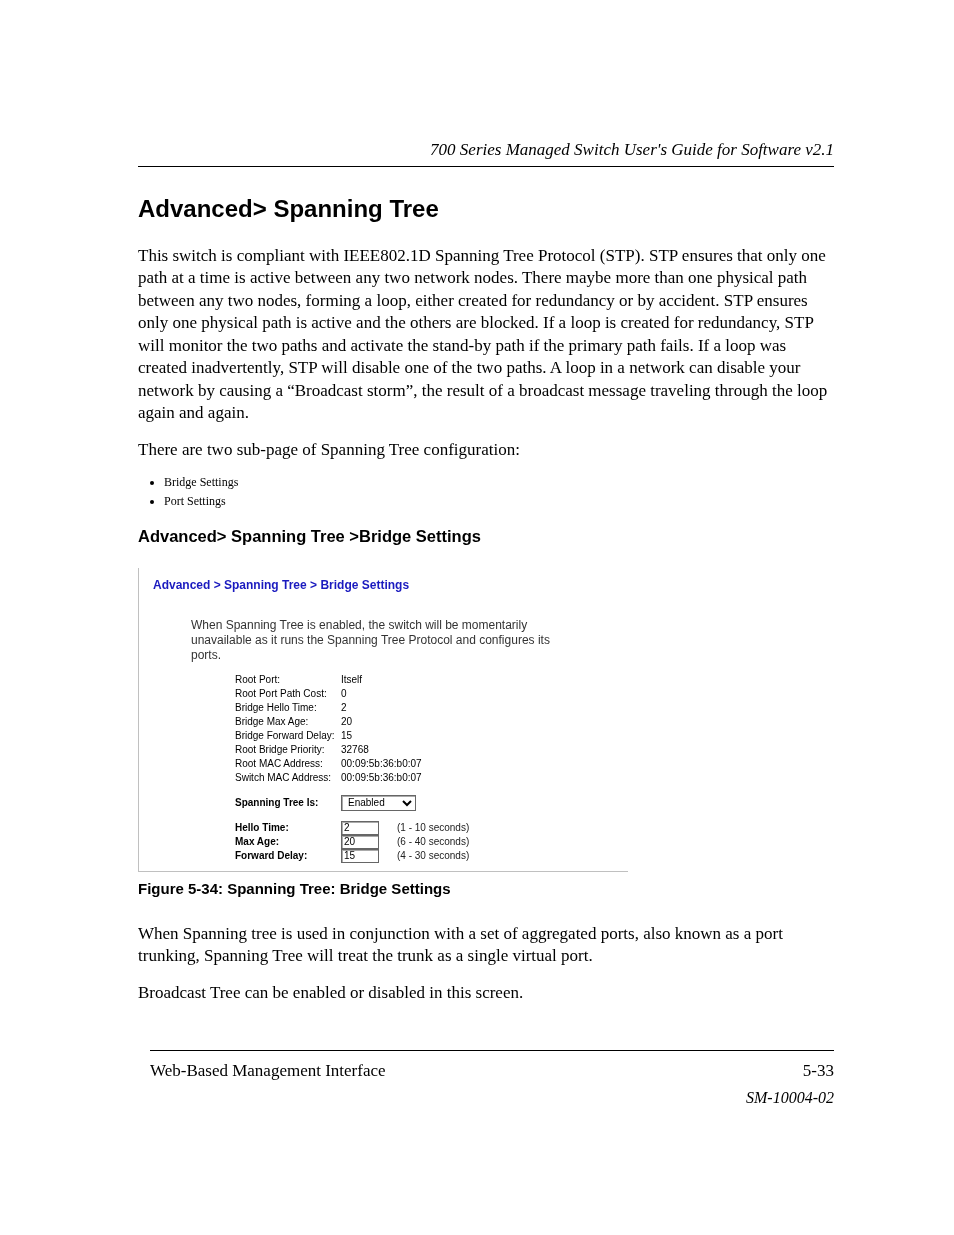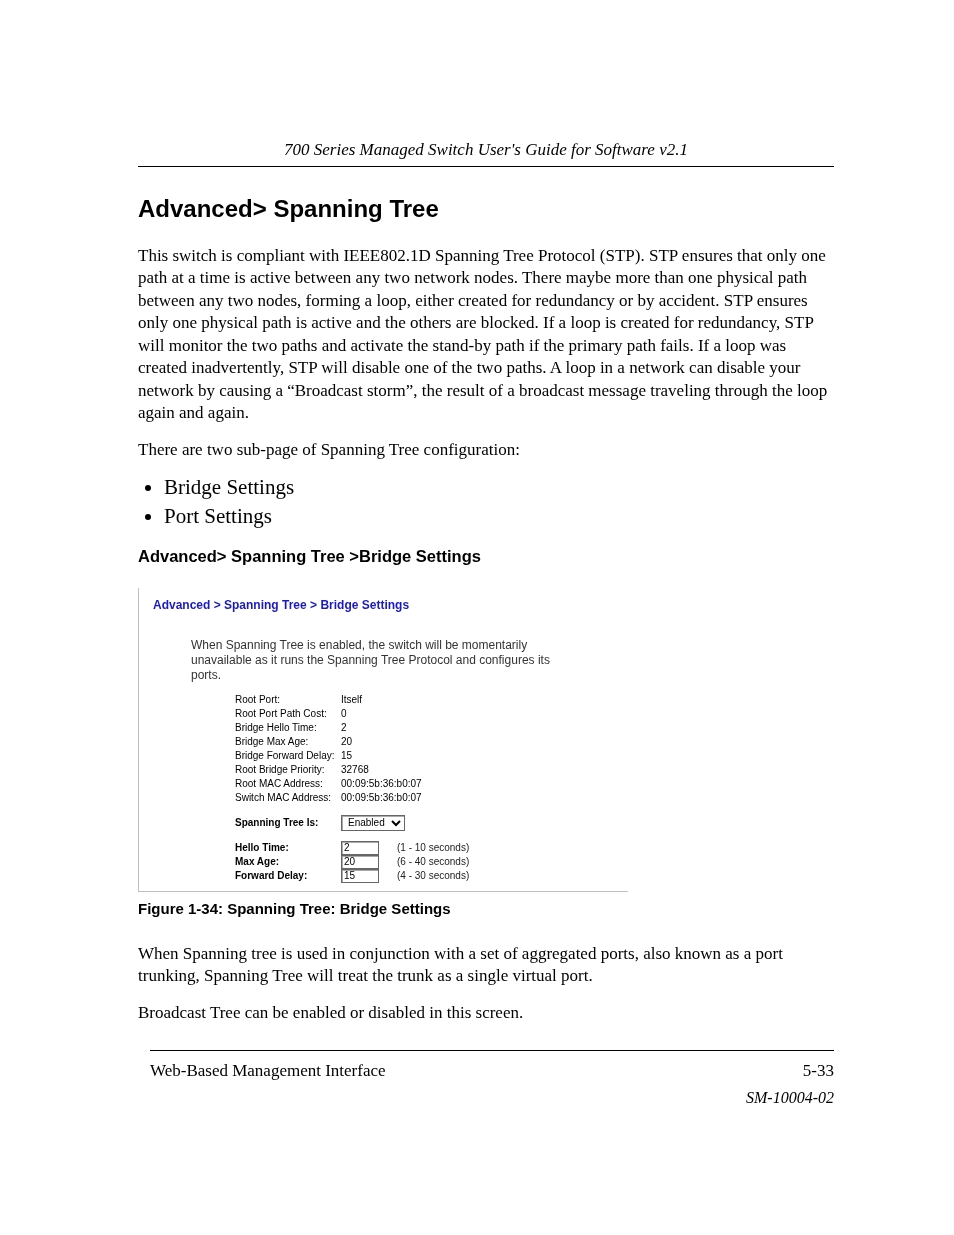--- a/index.html
+++ b/index.html
@@ -10,21 +10,21 @@
     color: #000;
   }
   .page {
     width: 954px;
     height: 1235px;
     position: relative;
     box-sizing: border-box;
     padding: 140px 120px 0 138px;
   }
   .running-head {
-    text-align: center;
+    text-align: right;
     font-style: italic;
     font-size: 17px;
     margin-bottom: 6px;
   }
   .top-rule, .bot-rule {
     border: none;
     border-top: 1px solid #000;
     margin: 0 0 28px 0;
   }
   .bot-rule { margin: 8px 0 10px 0; }
@@ -35,21 +35,21 @@
     margin: 0 0 22px 0;
   }
   p.body {
     font-size: 17px;
     line-height: 1.32;
     margin: 0 0 14px 0;
   }
   ul.bullets {
     margin: 2px 0 18px 0;
     padding-left: 26px;
-    font-size: 21px;
+    font-size: 12px;
   }
   ul.bullets li { margin-bottom: 4px; }
   h3.subsection {
     font-family: Arial, Helvetica, sans-serif;
     font-weight: bold;
     font-size: 16.5px;
     margin: 18px 0 22px 0;
   }
   
   .figure-box {
@@ -89,21 +89,21 @@
     box-shadow: inset 1px 1px 0 #aaa;
     background: #fff;
     height: 14px;
     width: 38px;
     font-size: 10px;
     padding: 0 2px;
     box-sizing: border-box;
     font-family: Arial, Helvetica, sans-serif;
   }
   .kv-row select.input-box {
-    width: 64px;
+    width: 75px;
     height: 16px;
   }
   .kv-row .hint {
     font-size: 10px;
     margin-left: 18px;
     color: #222;
   }
   .gap { height: 10px; }
   .figure-box-border {
     border-bottom: 1px solid #c0c0c0;
@@ -217,21 +217,21 @@
         </div>
         <div class="kv-row bold">
           <span class="label">Forward Delay:</span>
           <input class="input-box" value="15" style="">
           <span class="hint">(4 - 30 seconds)</span>
         </div>
       </div>
     </div>
   </div>
 
-  <div class="figure-caption">Figure 1-34:  Spanning Tree: Bridge Settings</div>
+  <div class="figure-caption">Figure 5-34:  Spanning Tree: Bridge Settings</div>
 
   <p class="body">When Spanning tree is used in conjunction with a set of aggregated ports, also known as a port trunking, Spanning Tree will treat the trunk as a single virtual port.</p>
   <p class="body">Broadcast Tree can be enabled or disabled in this screen.</p>
 
   <div class="footer">
     <hr class="bot-rule">
     <div class="footer-row">
       <span>Web-Based Management Interface</span>
       <span>5-33</span>
     </div>

